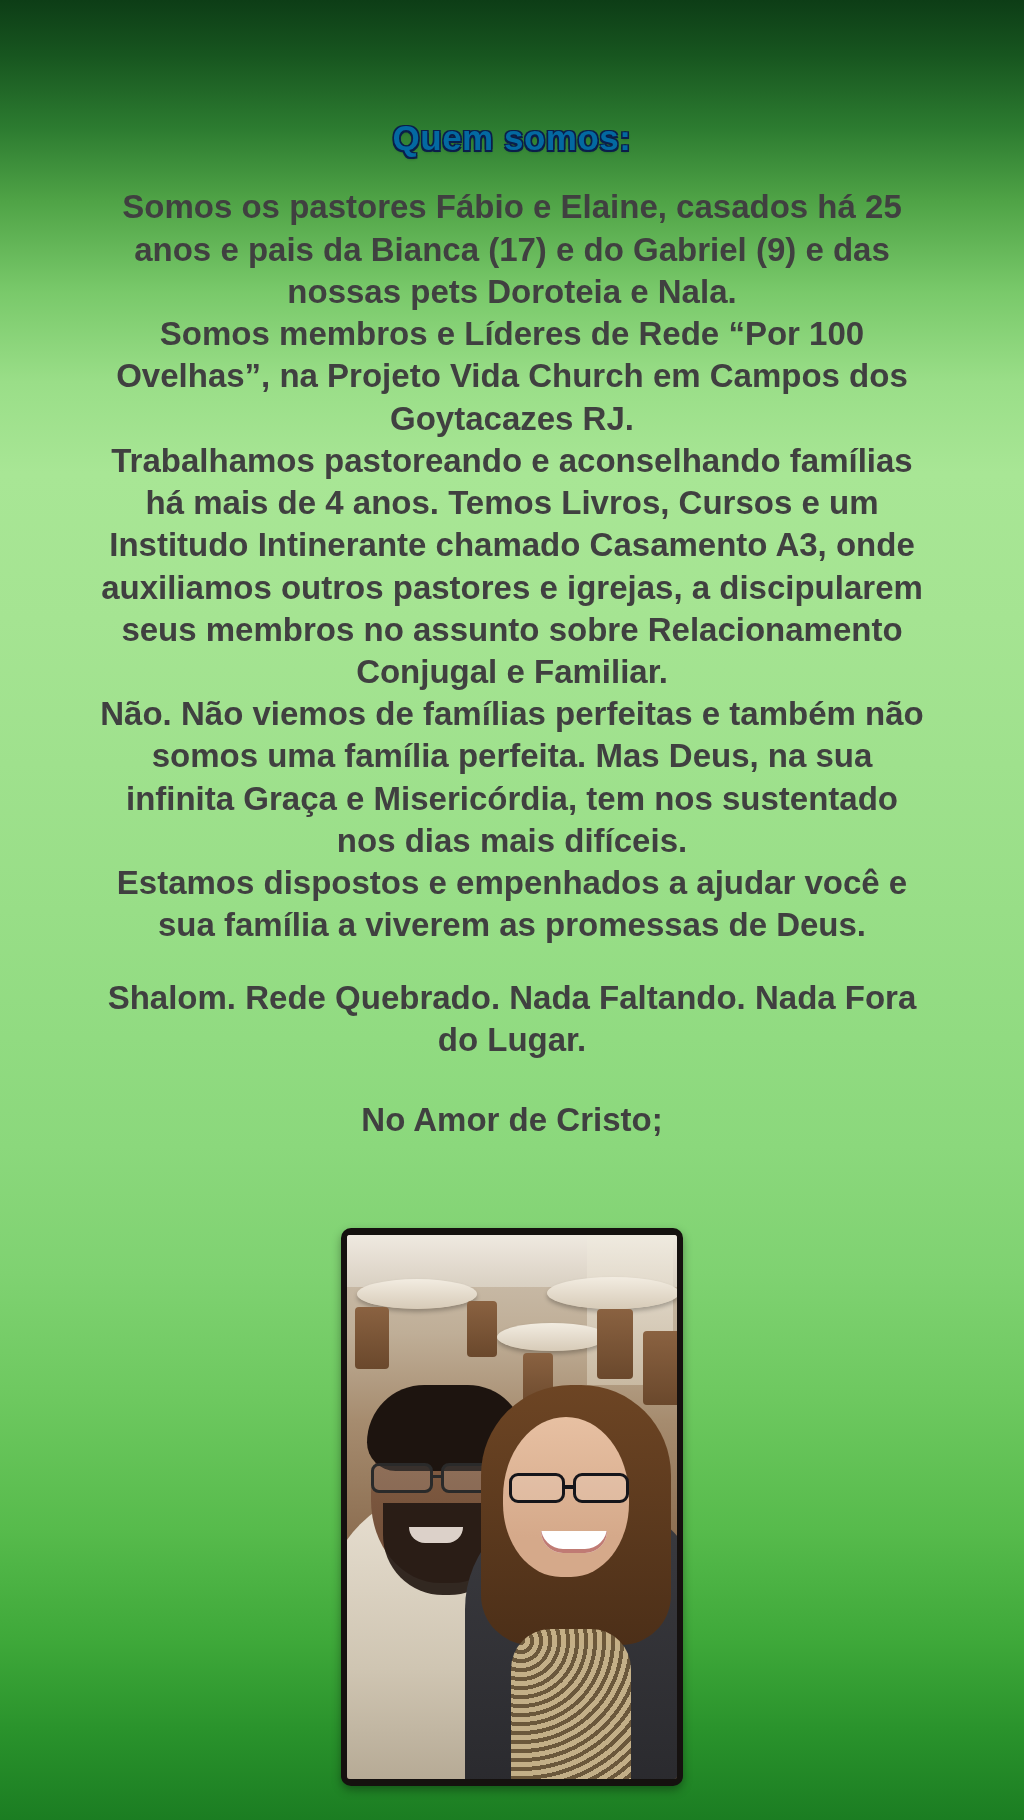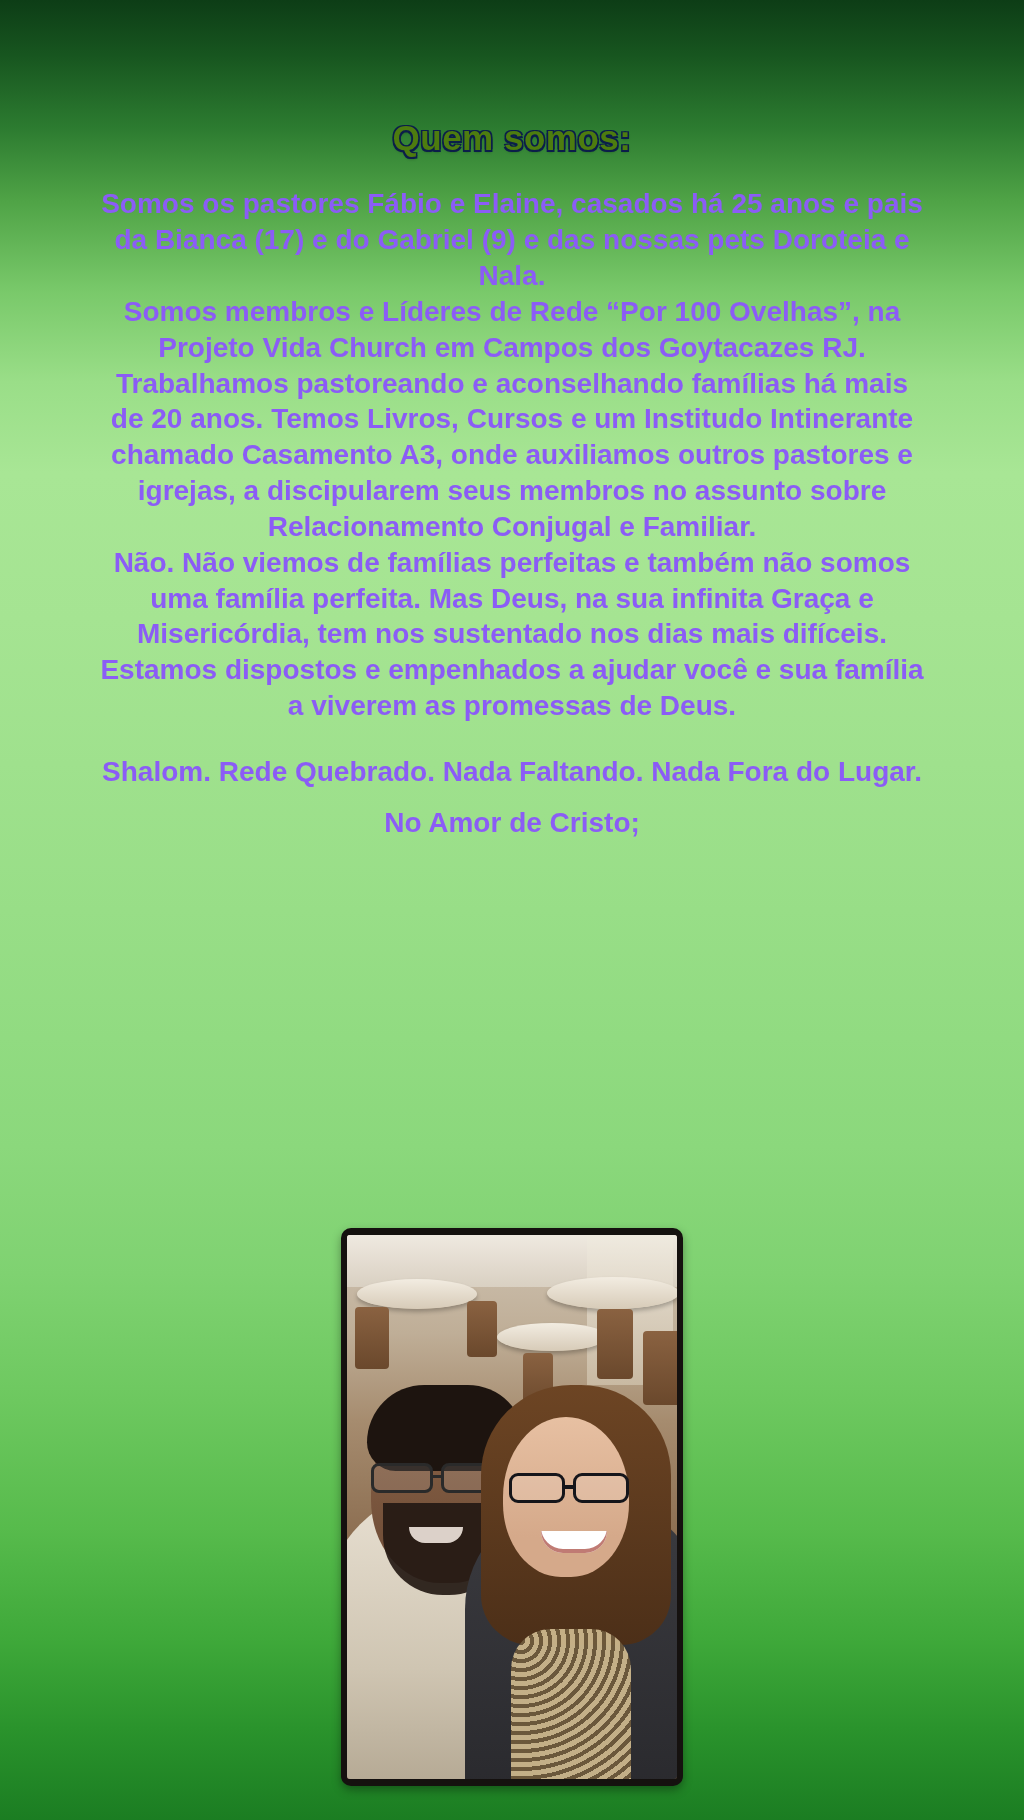--- a/index.html
+++ b/index.html
@@ -38,51 +38,51 @@
     position: relative;
     width: 1024px;
     height: 1820px;
     padding: 0 24px;
   }
 
   .title {
     text-align: center;
     font-size: 35px;
     font-weight: 700;
-    color: #4d7c0f;
+    color: #0369a1;
     letter-spacing: 0.5px;
     padding-top: 95px;
     text-shadow:
       -1.5px -1.5px 0 #0b1e4a,
       1.5px -1.5px 0 #0b1e4a,
       -1.5px 1.5px 0 #0b1e4a,
       1.5px 1.5px 0 #0b1e4a,
       0 2px 3px rgba(0,0,0,0.35);
   }
 
   .body-copy {
     margin: 28px auto 0 auto;
     width: 830px;
     text-align: center;
-    color: #8b5cf6;
-    font-size: 28px;
+    color: #404040;
+    font-size: 33px;
     font-weight: 700;
     line-height: 1.28;
   }
 
   .body-copy p {
     margin: 0 0 0 0;
   }
 
   .body-copy p.spaced-before {
     margin-top: 30px;
   }
 
   .signature {
-    margin-top: 15px;
+    margin-top: 38px;
   }
 
   .photo-frame {
     position: absolute;
     left: 50%;
     transform: translateX(-50%);
     top: 1205px;
     width: 342px;
     height: 558px;
     background: #15110f;
@@ -222,21 +222,21 @@
 </head>
 <body>
 
 <div class="page">
 
   <h1 class="title">Quem somos:</h1>
 
   <div class="body-copy">
     <p>Somos os pastores Fábio e Elaine, casados há 25 anos e pais da Bianca (17) e do Gabriel (9) e das nossas pets Doroteia e Nala.</p>
     <p>Somos membros e Líderes de Rede “Por 100 Ovelhas”, na Projeto Vida Church em Campos dos Goytacazes RJ.</p>
-    <p>Trabalhamos pastoreando e aconselhando famílias há mais de 20 anos. Temos Livros, Cursos e um Institudo Intinerante chamado Casamento A3, onde auxiliamos outros pastores e igrejas, a discipularem seus membros no assunto sobre Relacionamento Conjugal e Familiar.</p>
+    <p>Trabalhamos pastoreando e aconselhando famílias há mais de 4 anos. Temos Livros, Cursos e um Institudo Intinerante chamado Casamento A3, onde auxiliamos outros pastores e igrejas, a discipularem seus membros no assunto sobre Relacionamento Conjugal e Familiar.</p>
     <p>Não. Não viemos de famílias perfeitas e também não somos uma família perfeita. Mas Deus, na sua infinita Graça e Misericórdia, tem nos sustentado nos dias mais difíceis.</p>
     <p>Estamos dispostos e empenhados a ajudar você e sua família a viverem as promessas de Deus.</p>
 
     <p class="spaced-before">Shalom. Rede Quebrado. Nada Faltando. Nada Fora do Lugar.</p>
 
     <div class="signature">
       <p>No Amor de Cristo;</p>
     </div>
   </div>
 

